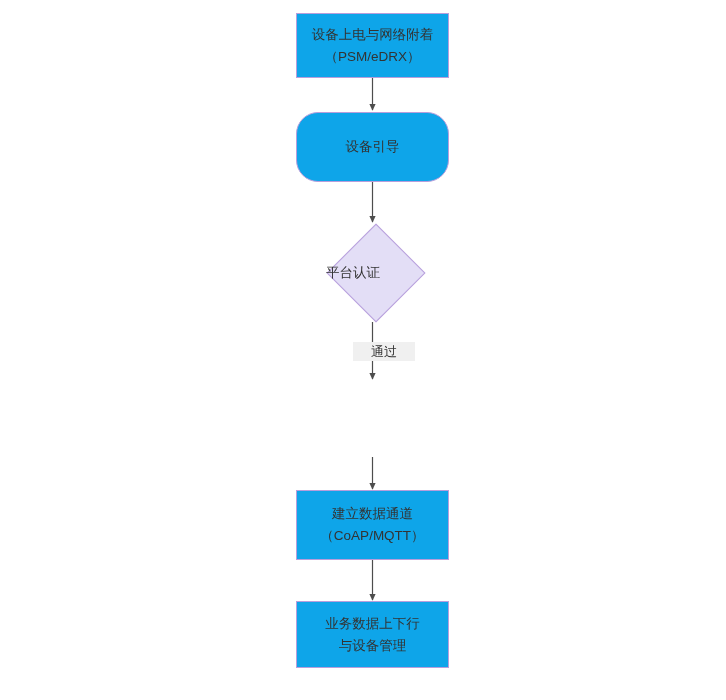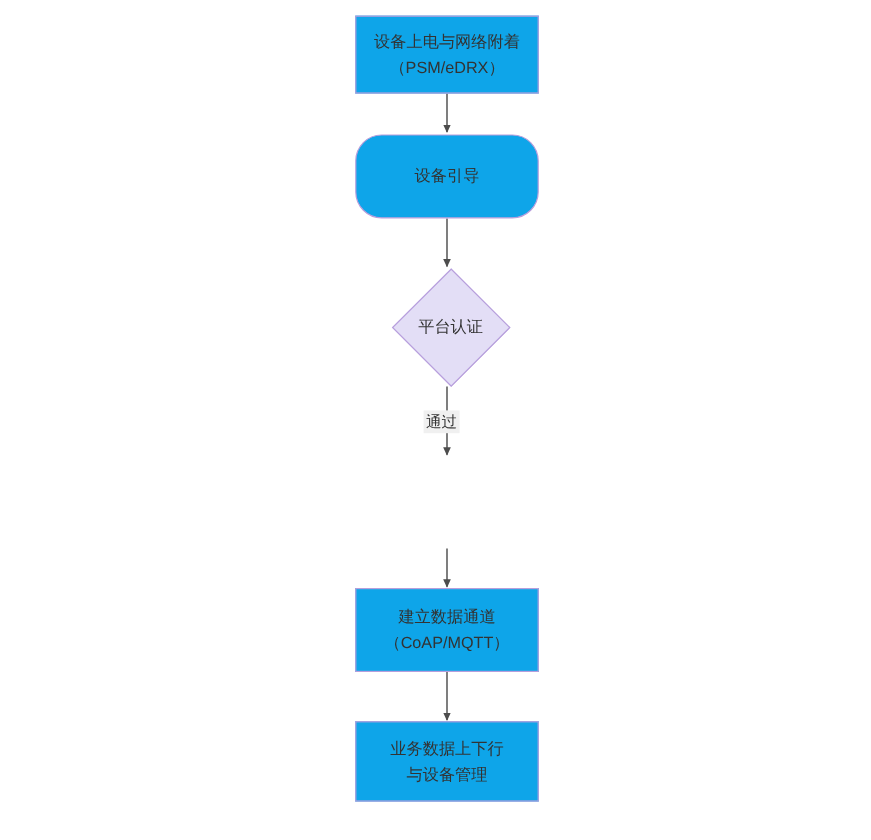--- a/index.html
+++ b/index.html
@@ -45,21 +45,21 @@
     white-space: nowrap;
   }
   .node .line {
     display: block;
   }
   .node-diamond {
     position: absolute;
     box-sizing: border-box;
     display: flex;
     align-items: center;
-    justify-content: center;
+    justify-content: flex-start;
   }
   .node-diamond .diamond-shape {
     position: absolute;
     left: 50%;
     top: 50%;
     width: 70px;
     height: 70px;
     margin-left: -35px;
     margin-top: -35px;
     background: #e3deF6;
@@ -75,21 +75,21 @@
     line-height: 20px;
     text-align: center;
     white-space: nowrap;
   }
   .edge-label {
     position: absolute;
     background: #f0f0f0;
     color: #333333;
     font-size: 13px;
     line-height: 17px;
-    padding: 1px 2px;
+    padding: 1px 18px;
     white-space: nowrap;
     text-align: center;
   }
 </style>
 </head>
 <body>
 
 <div id="flow-canvas">
 
   <svg class="edge-layer" width="726" height="700" viewBox="0 0 726 700">

